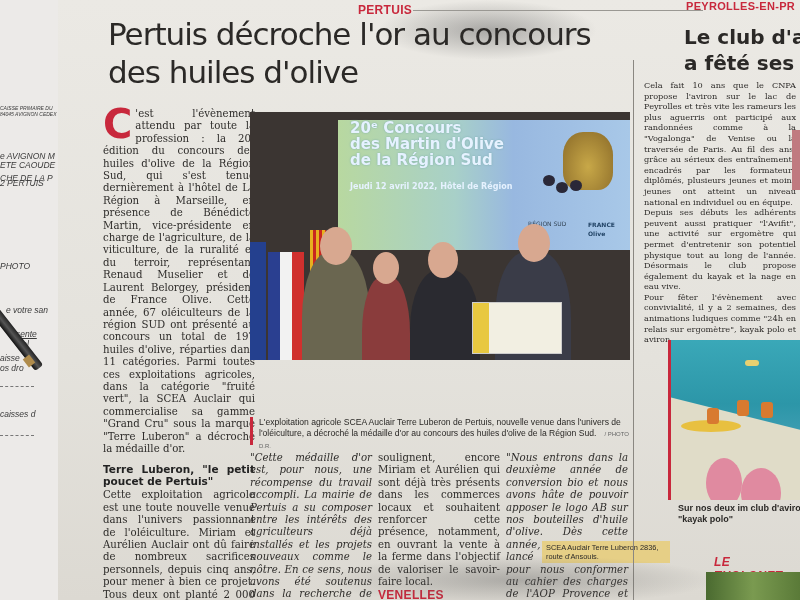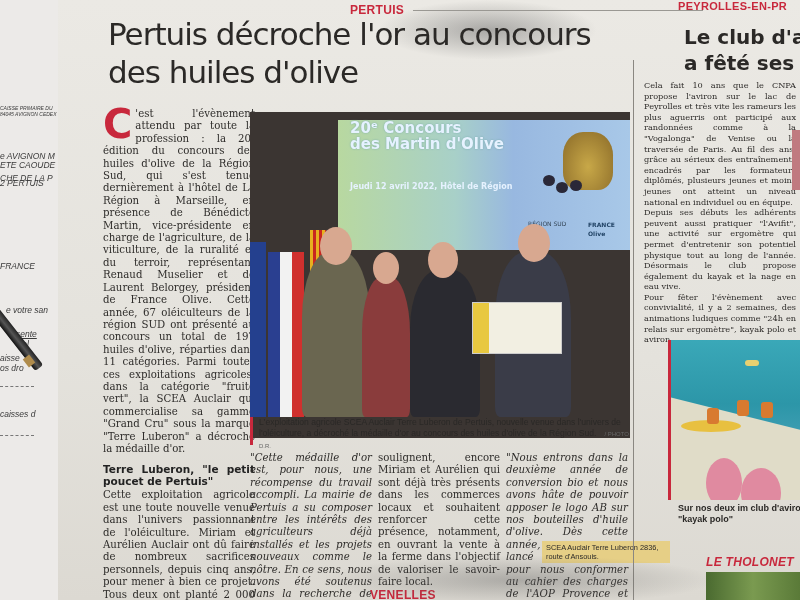--- a/index.html
+++ b/index.html
@@ -13,35 +13,35 @@
   .left-doc .med { font-size: 8.5px; line-height: 9px; }
   .pen { position: absolute; left: -10px; top: 300px; width: 80px; height: 10px; background: linear-gradient(#222,#555,#111); transform: rotate(52deg); transform-origin: left center; border-radius: 3px; }
   .pen-tip { position: absolute; left: 24px; top: 357px; width: 10px; height: 8px; background: #b08c4c; transform: rotate(52deg); }
   .dash { position: absolute; left: 0; width: 34px; border-top: 1px dashed #777; }
 
   
   .paper { position: absolute; left: 58px; top: 0; width: 742px; height: 600px; background: linear-gradient(180deg,#ebe9e4 0%,#e4e2dc 60%,#dcd9d2 100%); }
   .shadow-top { position: absolute; left: 320px; top: 0; width: 220px; height: 60px; background: radial-gradient(ellipse at center, rgba(90,90,90,0.45), rgba(90,90,90,0) 70%); }
   .shadow-bottom { position: absolute; left: 260px; top: 555px; width: 400px; height: 50px; background: radial-gradient(ellipse at center, rgba(80,80,80,0.35), rgba(80,80,80,0) 70%); }
 
-  .rubric { position: absolute; font-family: "Liberation Sans", sans-serif; font-weight: bold; color: #c8283c; letter-spacing: 0.3px; }
+  .rubric { position: absolute; font-family: "Liberation Sans", sans-serif; font-weight: bold; color: #c8283c; letter-spacing: 0.3px; margin-left: 8px; }
   .rubric-pertuis { left: 292px; top: 3px; font-size: 12px; }
   .rubric-line { position: absolute; left: 355px; top: 10px; width: 290px; border-top: 1px solid #9a9893; }
 
   .headline { position: absolute; left: 50px; top: 15px; width: 540px; font-family: "DejaVu Sans", sans-serif; font-weight: normal; color: #2b2927; font-size: 31px; line-height: 38px; letter-spacing: -1px; }
 
   .col { position: absolute; font-size: 10.2px; line-height: 12.4px; text-align: justify; color: #2e2c2a; }
   .col p { text-indent: 0; }
   .col-1 { left: 45px; top: 108px; width: 152px; }
   .dropcap { float: left; font-family: "DejaVu Sans", sans-serif; font-weight: bold; color: #c8283c; font-size: 40px; line-height: 32px; margin: 0 3px 0 0; }
   .subhead { font-family: "DejaVu Sans", sans-serif; font-weight: bold; font-size: 10.5px; line-height: 12px; margin: 8px 0 2px 0; color: #222; }
   .indent { text-indent: 12px; }
   .italic { font-style: italic; }
 
-  .photo { position: absolute; left: 192px; top: 112px; width: 380px; height: 326px; overflow: hidden; background: #3b3532; }
+  .photo { position: absolute; left: 192px; top: 112px; width: 380px; height: 248px; overflow: hidden; background: #3b3532; }
   .photo .screen { position: absolute; left: 88px; top: 8px; width: 292px; height: 130px; background: linear-gradient(90deg,#b8d8a0 0%,#a8d0c8 40%,#98b8e0 60%,#a8c8e8 100%); }
   .photo .screen-title { position: absolute; left: 12px; top: 0; font-family: "DejaVu Sans", sans-serif; font-weight: bold; color: #e6f2ff; font-size: 15px; line-height: 16px; text-shadow: 0 0 2px #7aa; }
   .photo .screen-date { position: absolute; left: 12px; top: 62px; font-family: "DejaVu Sans", sans-serif; font-weight: bold; color: #e6f2ff; font-size: 8px; }
   .photo .screen-logo1 { position: absolute; left: 190px; top: 100px; font-family: "DejaVu Sans", sans-serif; font-size: 6px; color: #345; line-height: 7px; }
   .photo .screen-logo2 { position: absolute; left: 250px; top: 100px; font-family: "DejaVu Sans", sans-serif; font-size: 6px; color: #246; line-height: 9px; font-weight: bold; }
   .photo .bottle { position: absolute; left: 225px; top: 12px; width: 50px; height: 58px; background: radial-gradient(ellipse at 50% 60%, #c8a848, #8a6a28); border-radius: 40% 40% 30% 30%; }
   .photo .olive { position: absolute; width: 12px; height: 11px; border-radius: 50%; background: #2a2838; }
   .flag-eu { position: absolute; left: 0; top: 130px; width: 16px; height: 175px; background: #24408e; }
   .flag-fr { position: absolute; left: 18px; top: 140px; width: 36px; height: 165px; background: linear-gradient(90deg,#2a3f90 0 33%,#f2f2f2 33% 66%,#d0302e 66%); }
   .flag-cat { position: absolute; left: 60px; top: 118px; width: 16px; height: 50px; background: repeating-linear-gradient(90deg,#e8b020 0 3px,#c82820 3px 6px); }
@@ -75,21 +75,21 @@
 </head>
 <body>
 
 <div class="left-doc">
   <div class="ln small" style="top:105px">CAISSE PRIMAIRE DU</div>
   <div class="ln small" style="top:111px">84045 AVIGNON CEDEX</div>
   <div class="ln med" style="top:152px">e AVIGNON M</div>
   <div class="ln med" style="top:161px">ETE CAOUDE</div>
   <div class="ln med" style="top:174px">CHE DE LA P</div>
   <div class="ln med" style="top:179px">2 PERTUIS</div>
-  <div class="ln med" style="top:262px">FRANCE</div>
+  <div class="ln med" style="top:262px">PHOTO</div>
   <div class="ln med" style="top:306px; left:6px">e votre san</div>
   <div class="ln med" style="top:330px; left:16px; text-decoration:underline">sente</div>
   <div class="ln med" style="top:340px; left:20px">tal</div>
   <div class="ln med" style="top:354px">aisse</div>
   <div class="ln med" style="top:364px">os dro</div>
   <div class="dash" style="top:386px"></div>
   <div class="ln med" style="top:410px">caisses d</div>
   <div class="dash" style="top:435px"></div>
   <div class="pen"></div>
   <div class="pen-tip"></div>
@@ -108,20 +108,21 @@
     <p>'est l'évènement attendu par toute la profession : la 20ᵉ édition du concours des huiles d'olive de la Région Sud, qui s'est tenue dernièrement à l'hôtel de La Région à Marseille, en présence de Bénédicte Martin, vice-présidente en charge de l'agriculture, de la viticulture, de la ruralité et du terroir, représentant Renaud Muselier et de Laurent Belorgey, président de France Olive. Cette année, 67 oléiculteurs de la région SUD ont présenté au concours un total de 197 huiles d'olive, réparties dans 11 catégories. Parmi toutes ces exploitations agricoles, dans la catégorie "fruité vert", la SCEA Auclair qui commercialise sa gamme "Grand Cru" sous la marque "Terre Luberon" a décroché la médaille d'or.</p>
     <div class="subhead">Terre Luberon, "le petit poucet de Pertuis"</div>
     <p class="indent">Cette exploitation agricole est une toute nouvelle venue dans l'univers passionnant de l'oléiculture. Miriam et Aurélien Auclair ont dû faire de nombreux sacrifices personnels, depuis cinq ans, pour mener à bien ce projet. Tous deux ont planté 2 000 arbres en fonction de leurs convictions, en ayant à cœur de préserver la faune et la flore existante autour de leur exploitation.</p>
   </div>
 
   <div class="photo">
     <div class="screen">
       <div class="screen-title">
         <div>20ᵉ Concours</div>
         <div>des Martin d'Olive</div>
+        <div>de la Région Sud</div>
       </div>
       <div class="screen-date">Jeudi 12 avril 2022, Hôtel de Région</div>
       <div class="bottle"></div>
       <div class="olive" style="left:205px;top:55px"></div>
       <div class="olive" style="left:218px;top:62px"></div>
       <div class="olive" style="left:232px;top:60px"></div>
       <div class="screen-logo1">RÉGION SUD</div>
       <div class="screen-logo2">FRANCE Olive</div>
     </div>
     <div class="flag-eu"></div>

